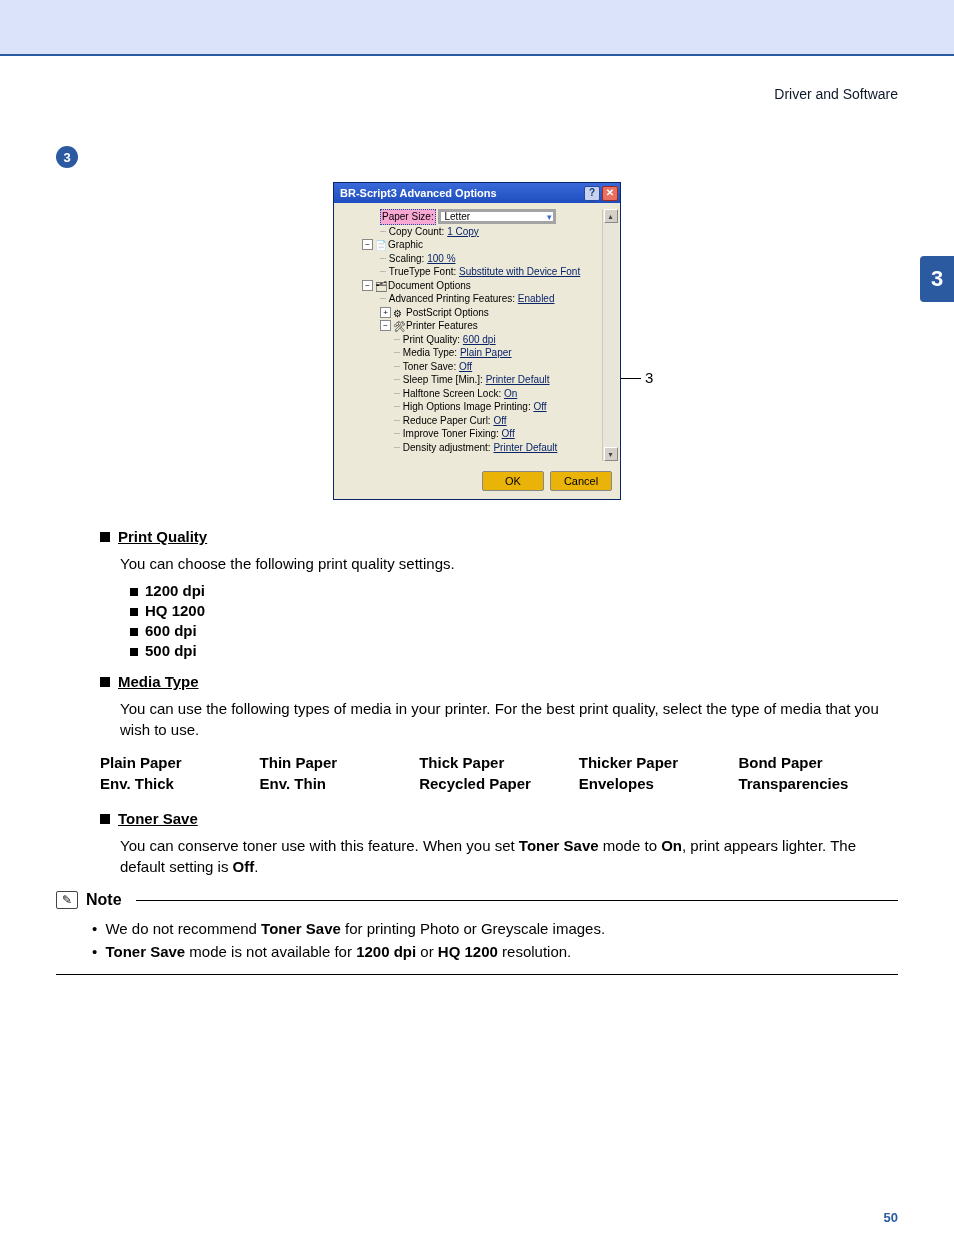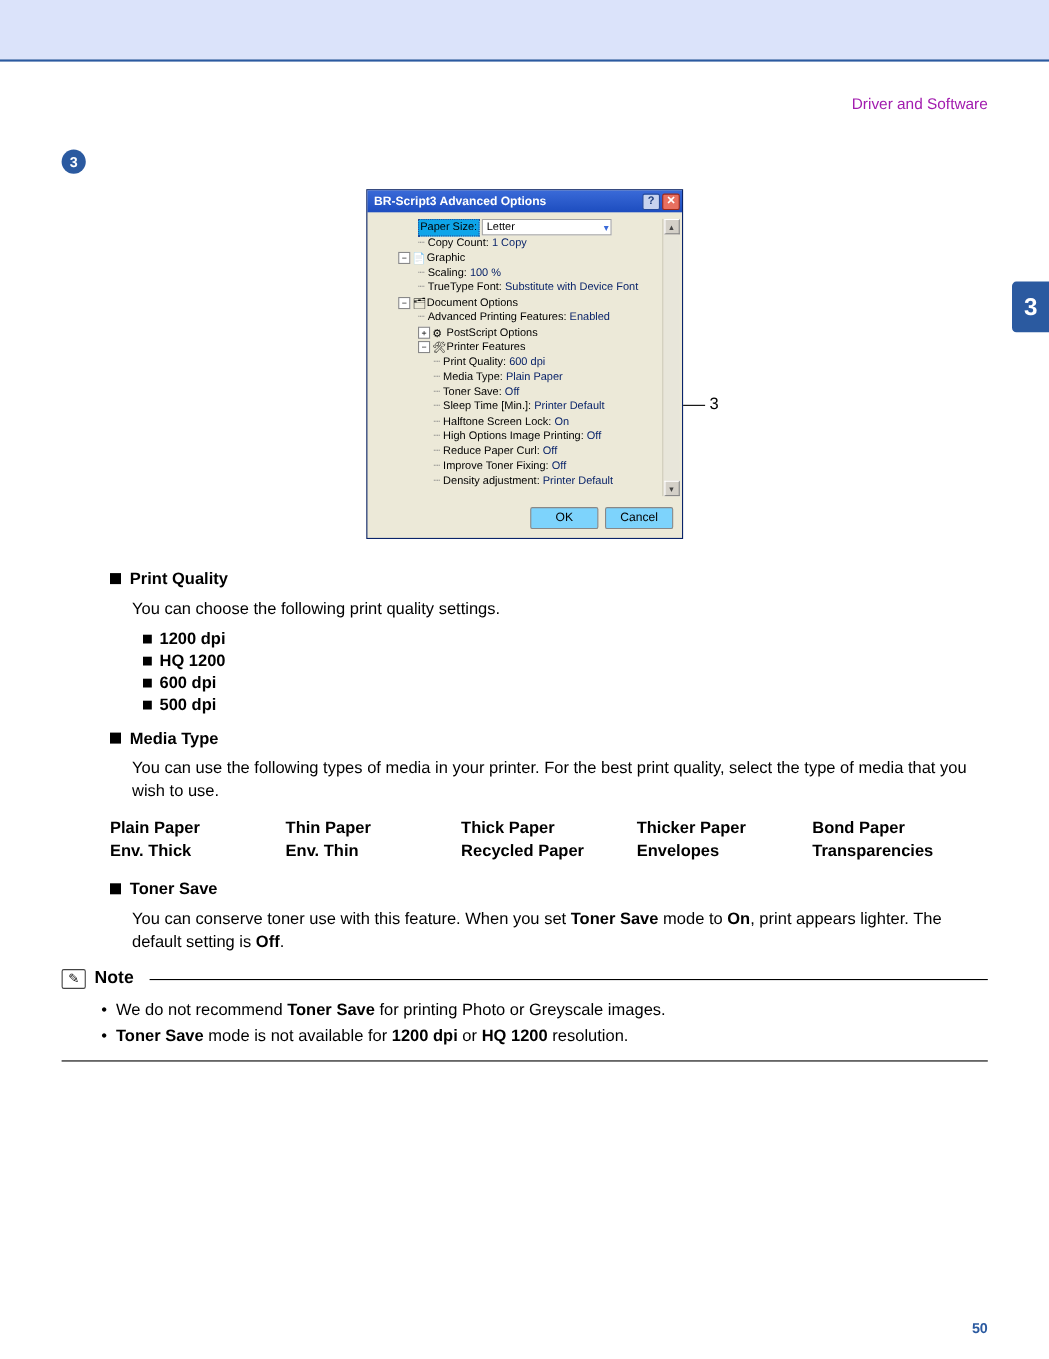--- a/index.html
+++ b/index.html
@@ -1,67 +1,67 @@
 <!DOCTYPE html>
 <html><head>
 <meta charset="utf-8">
 <style>
   * { box-sizing: border-box; margin: 0; padding: 0; }
   body { font-family: Arial, Helvetica, sans-serif; font-size: 15px; color: #000; background: #fff; width: 954px; }
   .top-banner { height: 54px; background: #dbe3fa; }
   .top-rule { height: 2px; background: #2b5aa0; }
   .page-area { padding: 30px 56px 40px 56px; position: relative; }
-  .header-right { text-align: right; color: #a21caf; font-size: 14px; margin-bottom: 34px; }
+  .header-right { text-align: right; color: #0f172a; font-size: 14px; margin-bottom: 44px; }
   .side-tab { position: absolute; right: 0; top: 200px; width: 34px; height: 46px; background: #2b5aa0; color: #fff; font-size: 22px; font-weight: bold; display: flex; align-items: center; justify-content: center; border-radius: 4px 0 0 4px; }
   .step-row { display: flex; align-items: center; gap: 10px; margin-bottom: 14px; }
   .step-badge { width: 22px; height: 22px; border-radius: 50%; background: #2b5aa0; color: #fff; font-size: 13px; font-weight: bold; display: flex; align-items: center; justify-content: center; flex-shrink: 0; }
   .step-text { font-size: 15px; }
   .dialog-wrap { display: flex; align-items: flex-start; justify-content: center; margin: 10px 0 28px 0; position: relative; }
   .dialog { width: 288px; border: 1px solid #0a246a; background: #ece9d8; font-size: 10px; position: relative; }
   .titlebar { height: 20px; background: linear-gradient(#3a6ad8, #1d4dbf); color: #fff; display: flex; align-items: center; justify-content: space-between; padding: 0 2px 0 6px; font-weight: bold; font-size: 11px; }
   .title-buttons { display: flex; gap: 2px; }
   .tb-btn { width: 16px; height: 15px; background: #c7d3ee; border: 1px solid #254a9a; border-radius: 2px; color: #1a3a7a; font-size: 10px; font-weight: bold; display: flex; align-items: center; justify-content: center; line-height: 1; }
   .tb-close { background: #e87060; color: #fff; border-color: #a02a1a; }
   .dialog-body { display: flex; padding: 6px 2px 4px 6px; height: 262px; }
   .tree { flex: 1; font-size: 10px; color: #000; line-height: 1.35; overflow: hidden; }
   .tree-row { display: flex; align-items: center; white-space: nowrap; }
   .tree-label { color: #000; }
-  .tree-val { color: #0a246a; }
-  .tree-select { border: 1px solid #a3a3a3; background: #fff; height: 15px; width: 118px; font-size: 10px; display: inline-flex; align-items: center; justify-content: space-between; padding: 0 2px 0 3px; }
+  .tree-val { color: #0a246a; text-decoration: underline; }
+  .tree-select { border: 3px solid #a3a3a3; background: #fff; height: 15px; width: 118px; font-size: 10px; display: inline-flex; align-items: center; justify-content: space-between; padding: 0 2px 0 3px; }
   .chev { color: #3a6ad8; font-size: 9px; }
   .indent1 { padding-left: 22px; }
   .indent2 { padding-left: 40px; }
   .indent3 { padding-left: 54px; }
   .branch { color: #888; }
   .node-icon { display: inline-block; width: 11px; height: 11px; border: 1px solid #888; background: #fff; font-size: 8px; line-height: 9px; text-align: center; margin-right: 2px; }
   .dot-ico { display: inline-block; width: 11px; height: 11px; margin-right: 2px; vertical-align: middle; }
   .scroll { width: 16px; background: #e8e6da; border-left: 1px solid #cfcbb8; display: flex; flex-direction: column; justify-content: space-between; align-items: center; }
   .sbtn { width: 14px; height: 14px; background: #d4d0c8; border: 1px solid #fff; border-right-color: #888; border-bottom-color: #888; font-size: 8px; color: #444; display: flex; align-items: center; justify-content: center; }
   .dialog-footer { display: flex; justify-content: flex-end; gap: 6px; padding: 6px 8px 8px 0; }
-  .dbtn { width: 62px; height: 20px; border: 1px solid #888; background: #7dd3fc; font-size: 11px; border-radius: 2px; }
+  .dbtn { width: 62px; height: 20px; border: 1px solid #888; background: #eab308; font-size: 11px; border-radius: 2px; }
   .callout-line { position: absolute; height: 1px; background: #000; }
   .callout-num { position: absolute; font-size: 15px; }
   .section { margin-left: 44px; margin-bottom: 14px; }
   .sq-bullet { display: inline-block; width: 10px; height: 10px; background: #000; margin-right: 8px; vertical-align: baseline; }
   .sq-bullet-sm { display: inline-block; width: 8px; height: 8px; background: #000; margin-right: 7px; }
-  .section-head { font-weight: bold; margin-bottom: 8px; }
+  .section-head { font-weight: bold; margin-bottom: 8px; text-decoration: underline; }
   .section-body { margin-left: 20px; margin-bottom: 8px; line-height: 1.4; }
   .sub-list { margin-left: 30px; }
   .sub-list div { margin-bottom: 3px; }
   .media-grid { display: grid; grid-template-columns: repeat(5, 1fr); row-gap: 4px; margin: 0 0 18px 44px; font-weight: bold; font-size: 15px; }
   .note-wrap { margin: 14px 0 6px 0; }
   .note-head { display: flex; align-items: center; gap: 8px; }
   .note-icon { width: 22px; height: 18px; border: 1px solid #444; border-radius: 2px; position: relative; display: inline-flex; align-items: center; justify-content: center; font-size: 12px; background: #fff; }
   .note-title { font-weight: bold; font-size: 16px; }
   .note-line { flex: 1; height: 1px; background: #000; margin-left: 6px; }
   .note-body { margin: 8px 0 0 36px; line-height: 1.55; }
   .note-body .bullet { margin-right: 4px; }
   .note-bottom-rule { height: 1px; background: #000; margin-top: 10px; }
   .page-num { position: absolute; right: 56px; bottom: 6px; font-weight: bold; color: #2b5aa0; font-size: 13px; }
-  .highlight { background: #0ea5e9; border: 1px dotted #204a9a; padding: 0 1px; }
+  .highlight { background: #f9a8d4; border: 1px dotted #204a9a; padding: 0 1px; }
 </style>
 </head>
 <body>
 
 <div class="top-banner"></div>
 <div class="top-rule"></div>
 
 <div class="page-area">
 
   <div class="header-right">Driver and Software</div>

